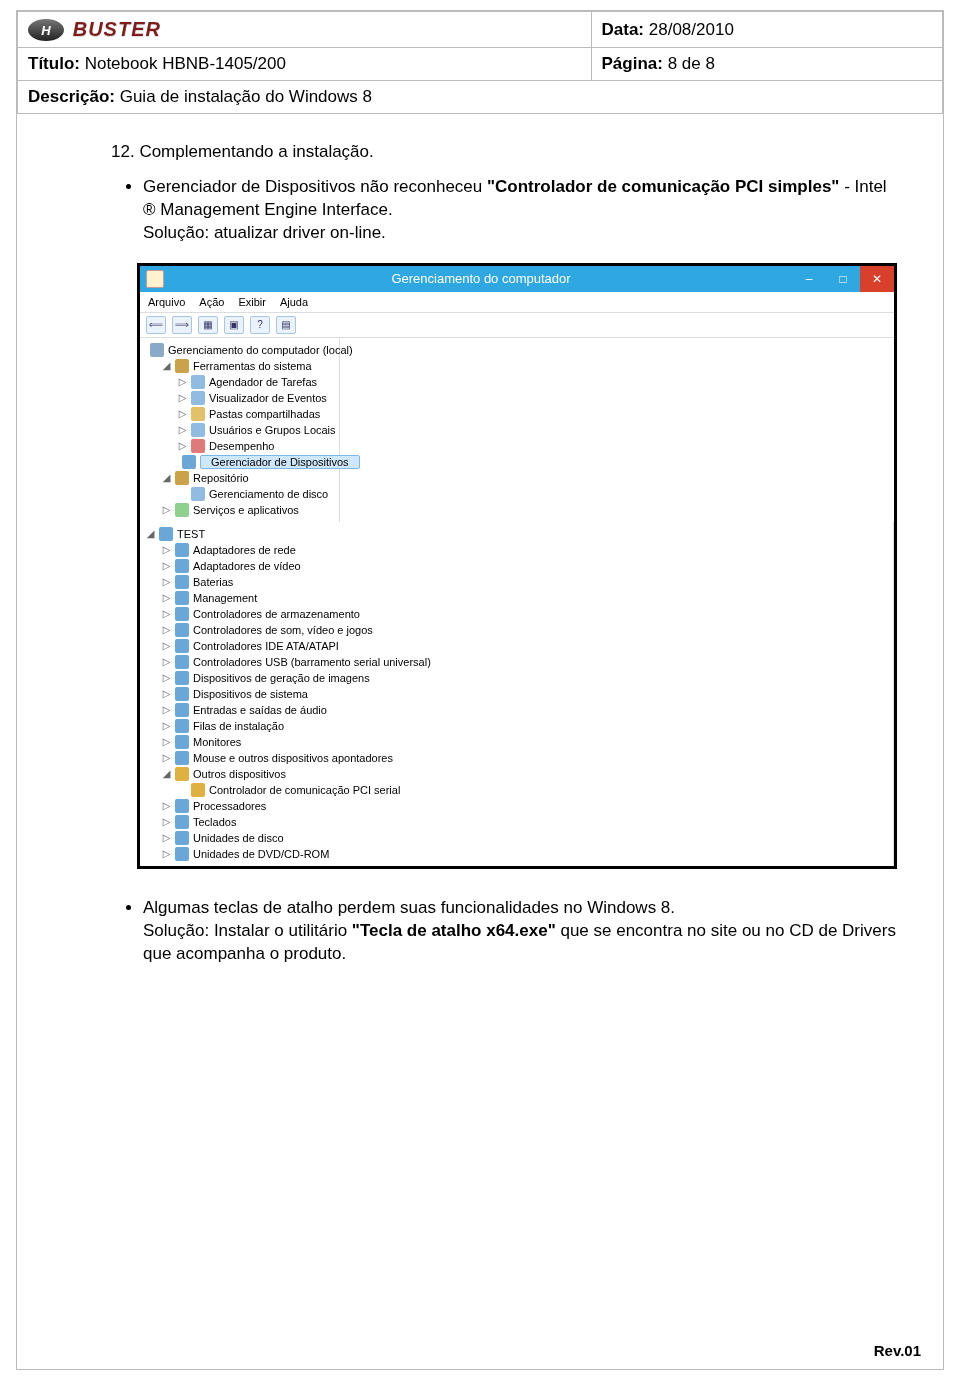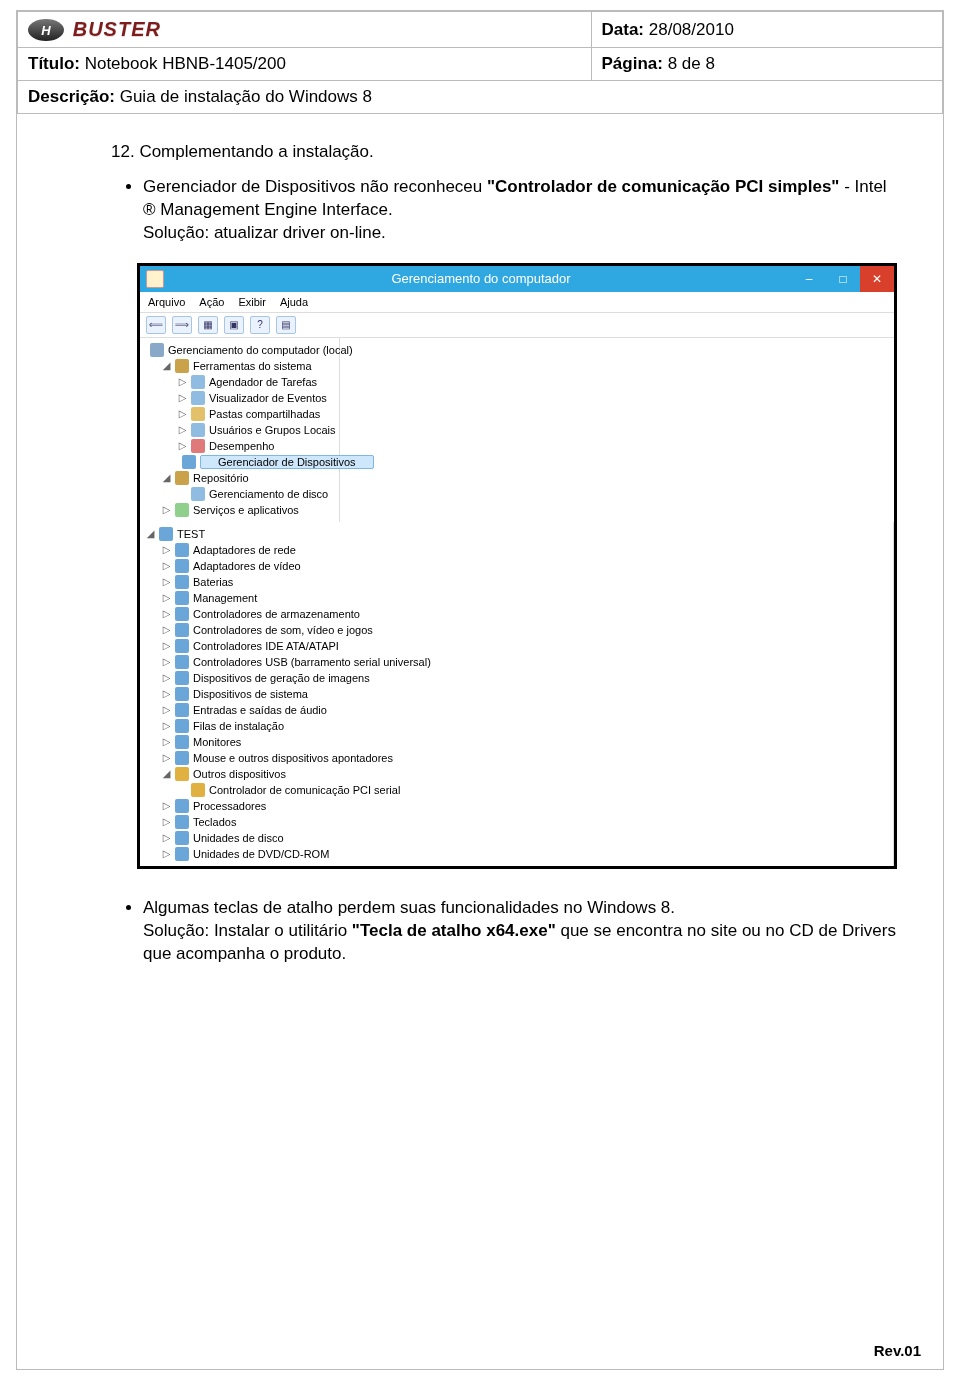--- a/index.html
+++ b/index.html
@@ -188,21 +188,21 @@
   .ico {
     width:14px; height:14px;
     display:inline-block;
     border-radius:2px;
     flex-shrink:0;
   }
   .selected {
     background:#cfe7fb;
     border:1px solid #7db6e8;
     border-radius:2px;
-    padding:0 17px;
+    padding:0 10px;
   }
   .footer {
     position:absolute;
     bottom: 10px;
     right: 22px;
     font-size: 15px;
     font-weight: bold;
   }
 </style>
 </head>

